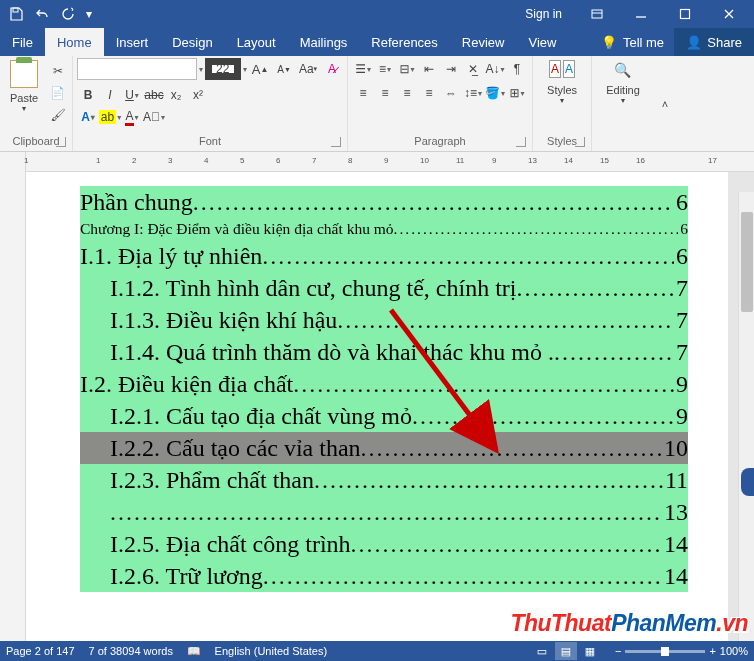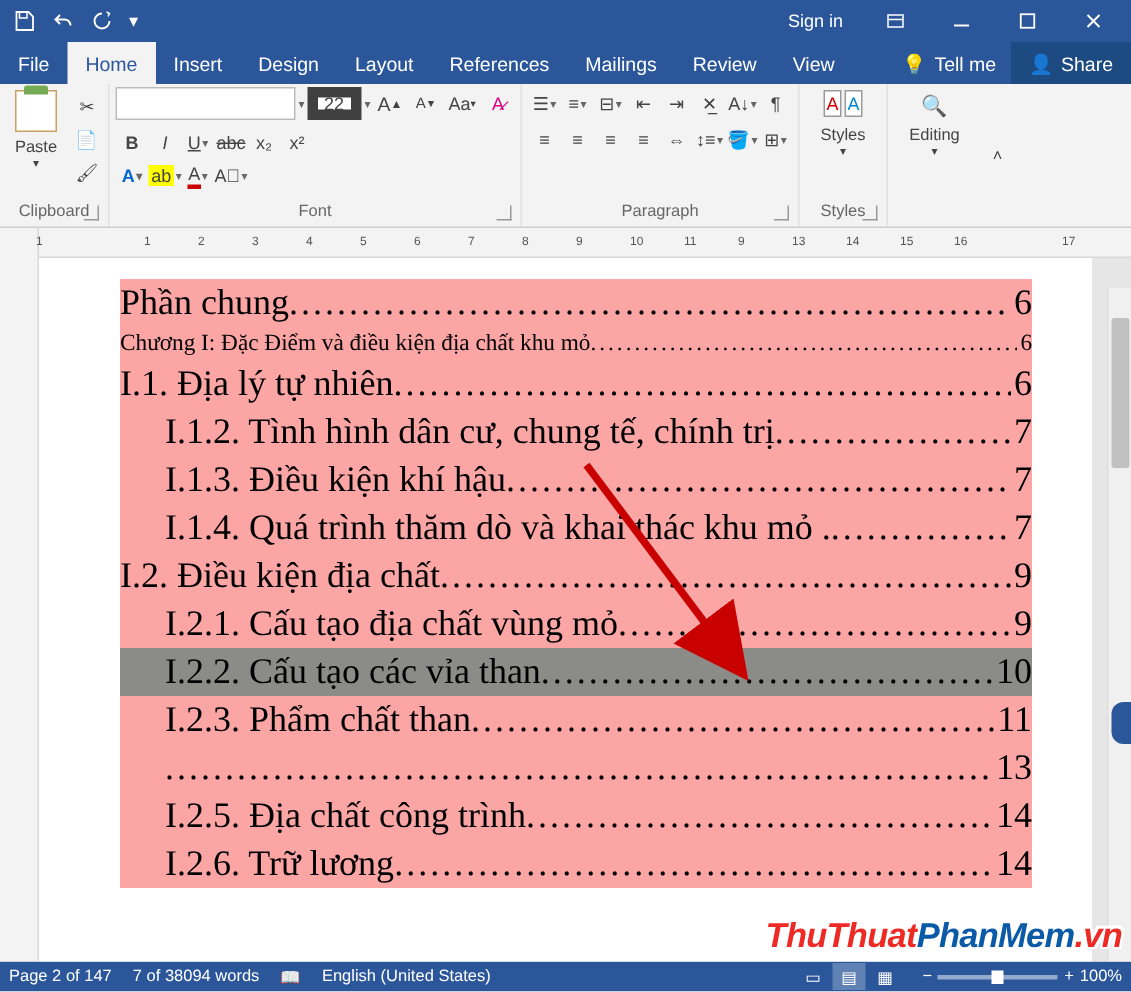--- a/index.html
+++ b/index.html
@@ -45,21 +45,21 @@
 .editing-body { width: 54px; display: flex; flex-direction: column; align-items: center; padding-top: 4px; cursor:pointer; }
 .collapse { width: 22px; display:flex; align-items:center; justify-content:center; cursor:pointer; }
 .workspace { position: relative; background: #e6e6e6; height: 489px; width: 755px; overflow: hidden; display:flex; }
 .vruler { width: 26px; background: #f3f3f3; border-right: 1px solid #d8d8d8; position: relative; }
 .hruler-wrap { flex:1; display:flex; flex-direction:column; }
 .hruler { height: 20px; background: #f3f3f3; border-bottom: 1px solid #d8d8d8; position: relative; font-size: 8px; color: #555; }
 .hruler .tick { position:absolute; top:4px; height:12px; }
 .hruler .tick span { position:absolute; top:0; left:-2px; }
 .page-area { flex:1; background:#e6e6e6; overflow:hidden; position:relative; }
 .page { background:#fff; width: 702px; margin-left: 0px; height: 480px; position:relative; padding: 14px 40px 0 54px; font-family: "Times New Roman", serif; color:#000; }
-.toc-line { display:flex; align-items:baseline; background:#fca5a5; margin-bottom: 0; white-space: nowrap; overflow:hidden; }
+.toc-line { display:flex; align-items:baseline; background:#86efac; margin-bottom: 0; white-space: nowrap; overflow:hidden; }
 .toc-line.highlight { background:#8b8b88; }
 .toc-txt { }
 .toc-leader { flex:1; overflow:hidden; letter-spacing: 2px; }
 .toc-pg { padding-left: 2px; }
 .toc-l0 { font-size: 24px; line-height: 32px; }
 .toc-l1 { font-size: 15.5px; line-height: 22px; padding-left: 0; }
 .toc-l0b { font-size: 24px; line-height: 32px; }
 .toc-l2 { font-size: 24px; line-height: 32px; padding-left: 30px; }
 .arrow { position:absolute; left: 350px; top: 128px; pointer-events:none; }
 .statusbar { height: 20px; background: #2b579a; color: #fff; display:flex; align-items:center; font-size: 11px; padding: 0 6px; gap: 14px; }
@@ -126,22 +126,22 @@
       </div>
   </div>
 </div>
 
 <div class="tabs">
   <div class="tab file">File</div>
   <div class="tab active">Home</div>
   <div class="tab">Insert</div>
   <div class="tab">Design</div>
   <div class="tab">Layout</div>
+  <div class="tab">Mailings</div>
   <div class="tab">References</div>
-  <div class="tab">Mailings</div>
   <div class="tab">Review</div>
   <div class="tab">View</div>
   <div class="tab-spacer"></div>
   <div class="tab tell">
       <span>💡</span>
       <span>Tell me</span>
     </div>
   <div class="tab share">
       <span>👤</span>
       <span>Share</span>

